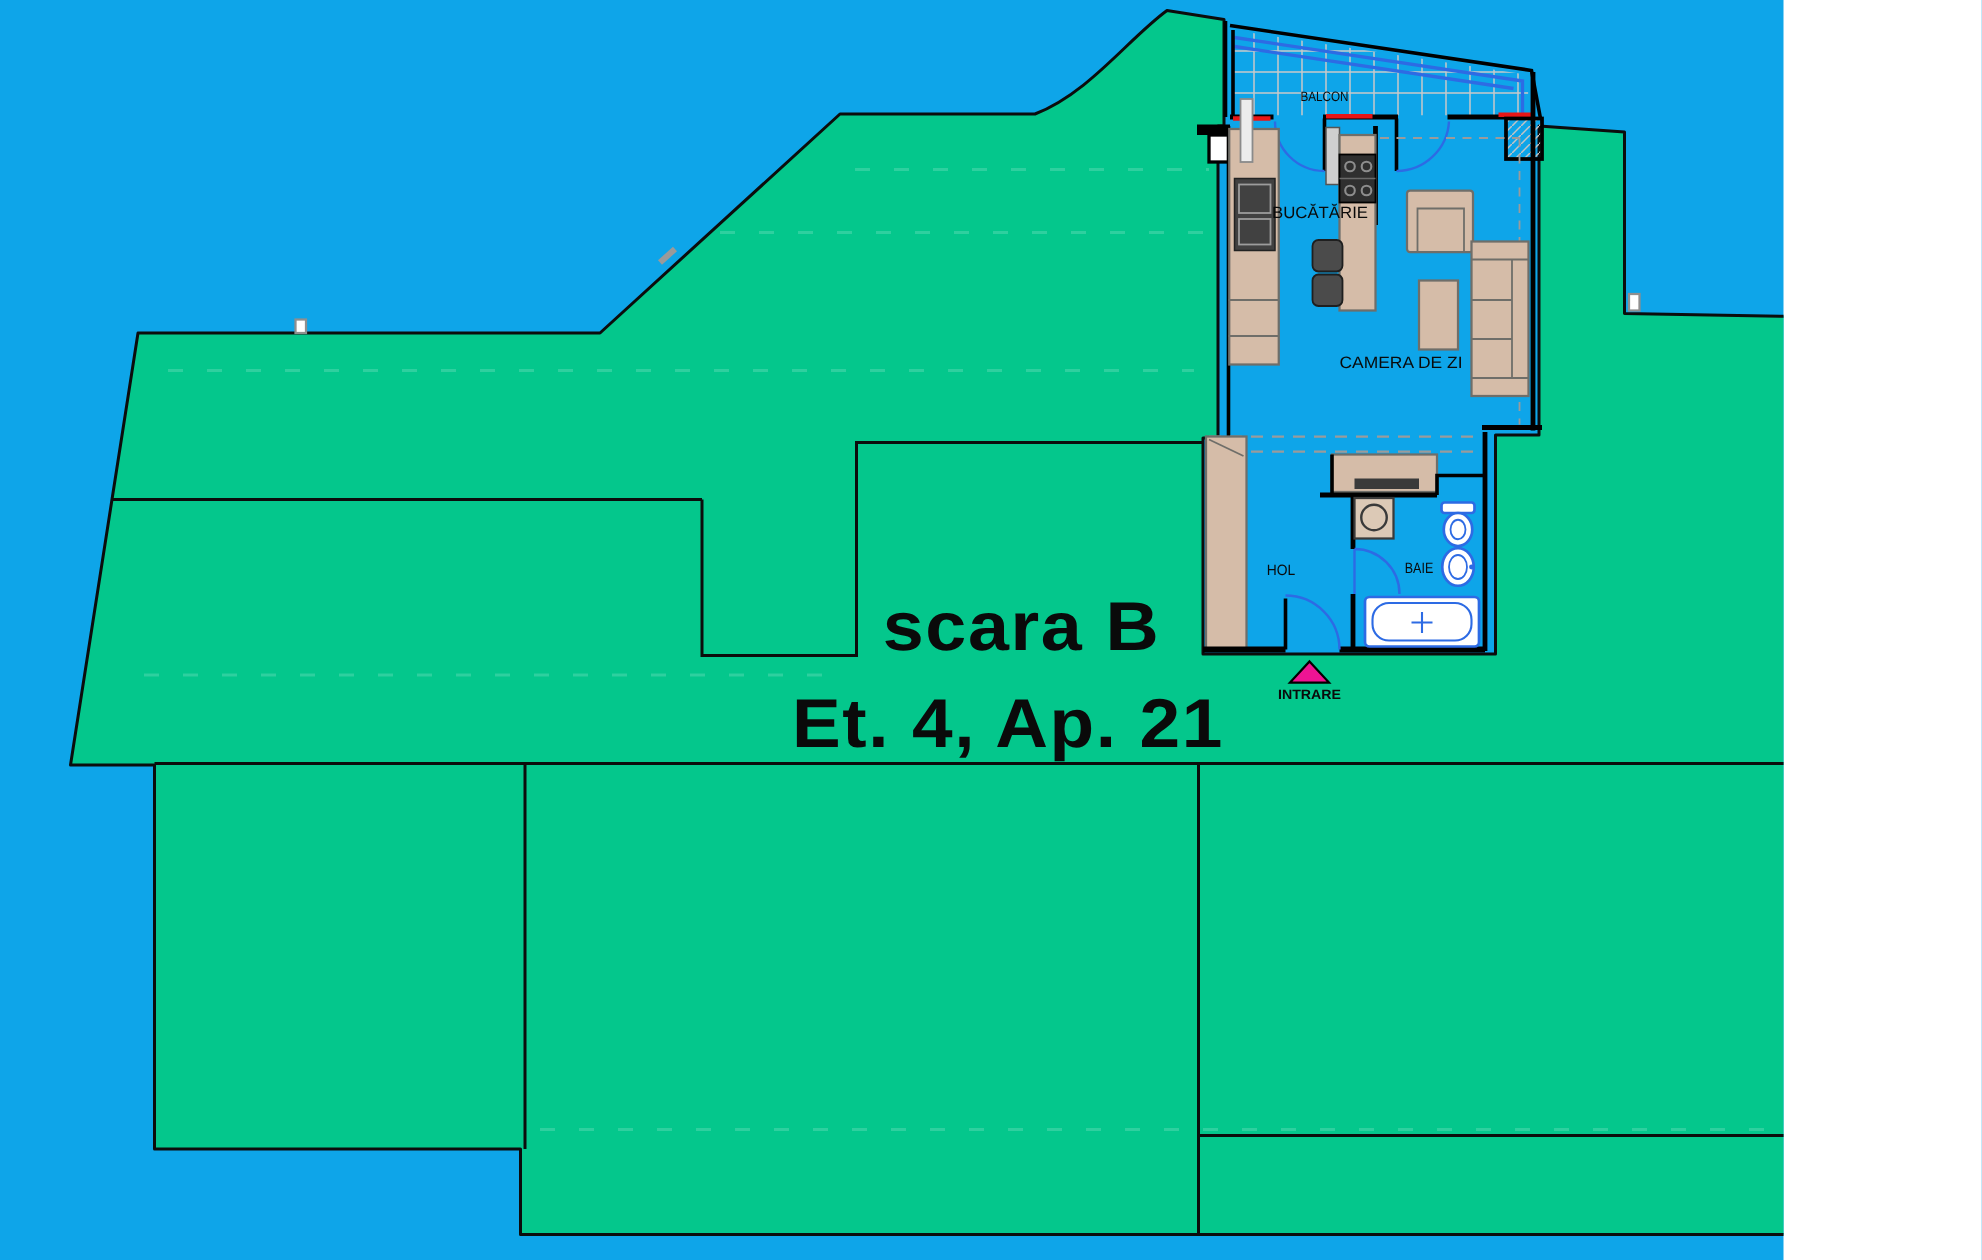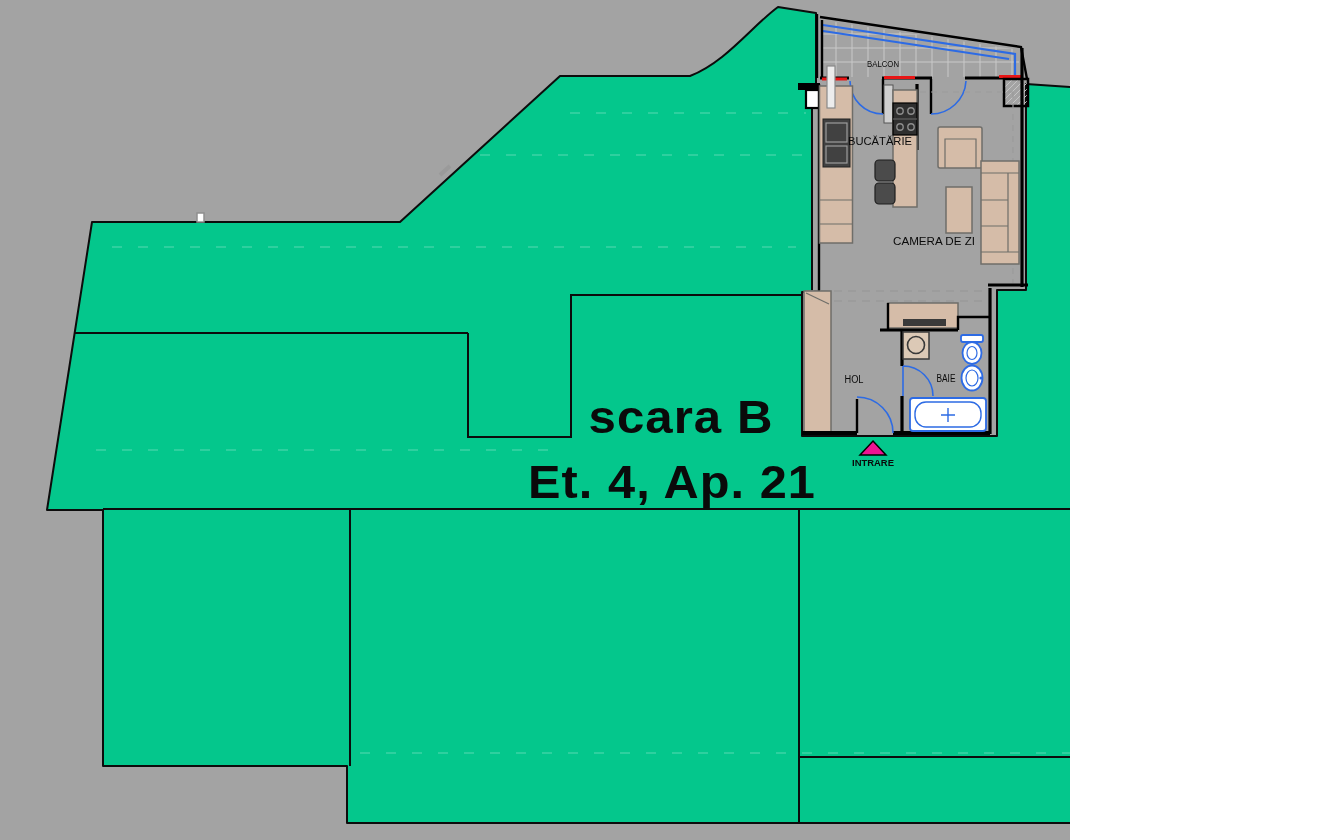--- a/index.html
+++ b/index.html
@@ -1,16 +1,16 @@
 <!DOCTYPE html>
 <html style="--mask-green: #04C78C; --furniture-tan: #D5BCA8; --fixture-blue: #2D6BE4; --window-red: #E81616; --entrance-pink: #EE1493; --wall-black: #000000; --boundary-dash-gray: #B5B5B5;"><head>
 <meta charset="utf-8">
 <style>
   html,body{margin:0;padding:0;background:#ffffff;}
-  .stage{position:relative;width:1070px;height:840px;background:#a3a3a3;overflow:hidden;}
+  .stage{position:relative;width:1189px;height:840px;background:#0ea5e9;overflow:hidden;}
   svg{display:block;}
   
   .green-mass{fill:var(--mask-green,#04C78C);stroke:#0c0c0c;stroke-width:2;stroke-linejoin:round;}
   .iline{stroke:#0c0c0c;stroke-width:2;fill:none;}
   .thinline{stroke:#6f6e69;stroke-width:1.2;fill:none;}
   .faint{stroke:rgba(255,255,255,.17);stroke-width:2;stroke-dasharray:10 16;fill:none;}
   .wall2{stroke:var(--wall-black,#000);stroke-width:2.4;fill:none;}
   .wall3{stroke:var(--wall-black,#000);stroke-width:3.2;fill:none;}
   .wall4{stroke:var(--wall-black,#000);stroke-width:4;fill:none;}
   .red{stroke:var(--window-red,#E81616);stroke-width:3;fill:none;}

